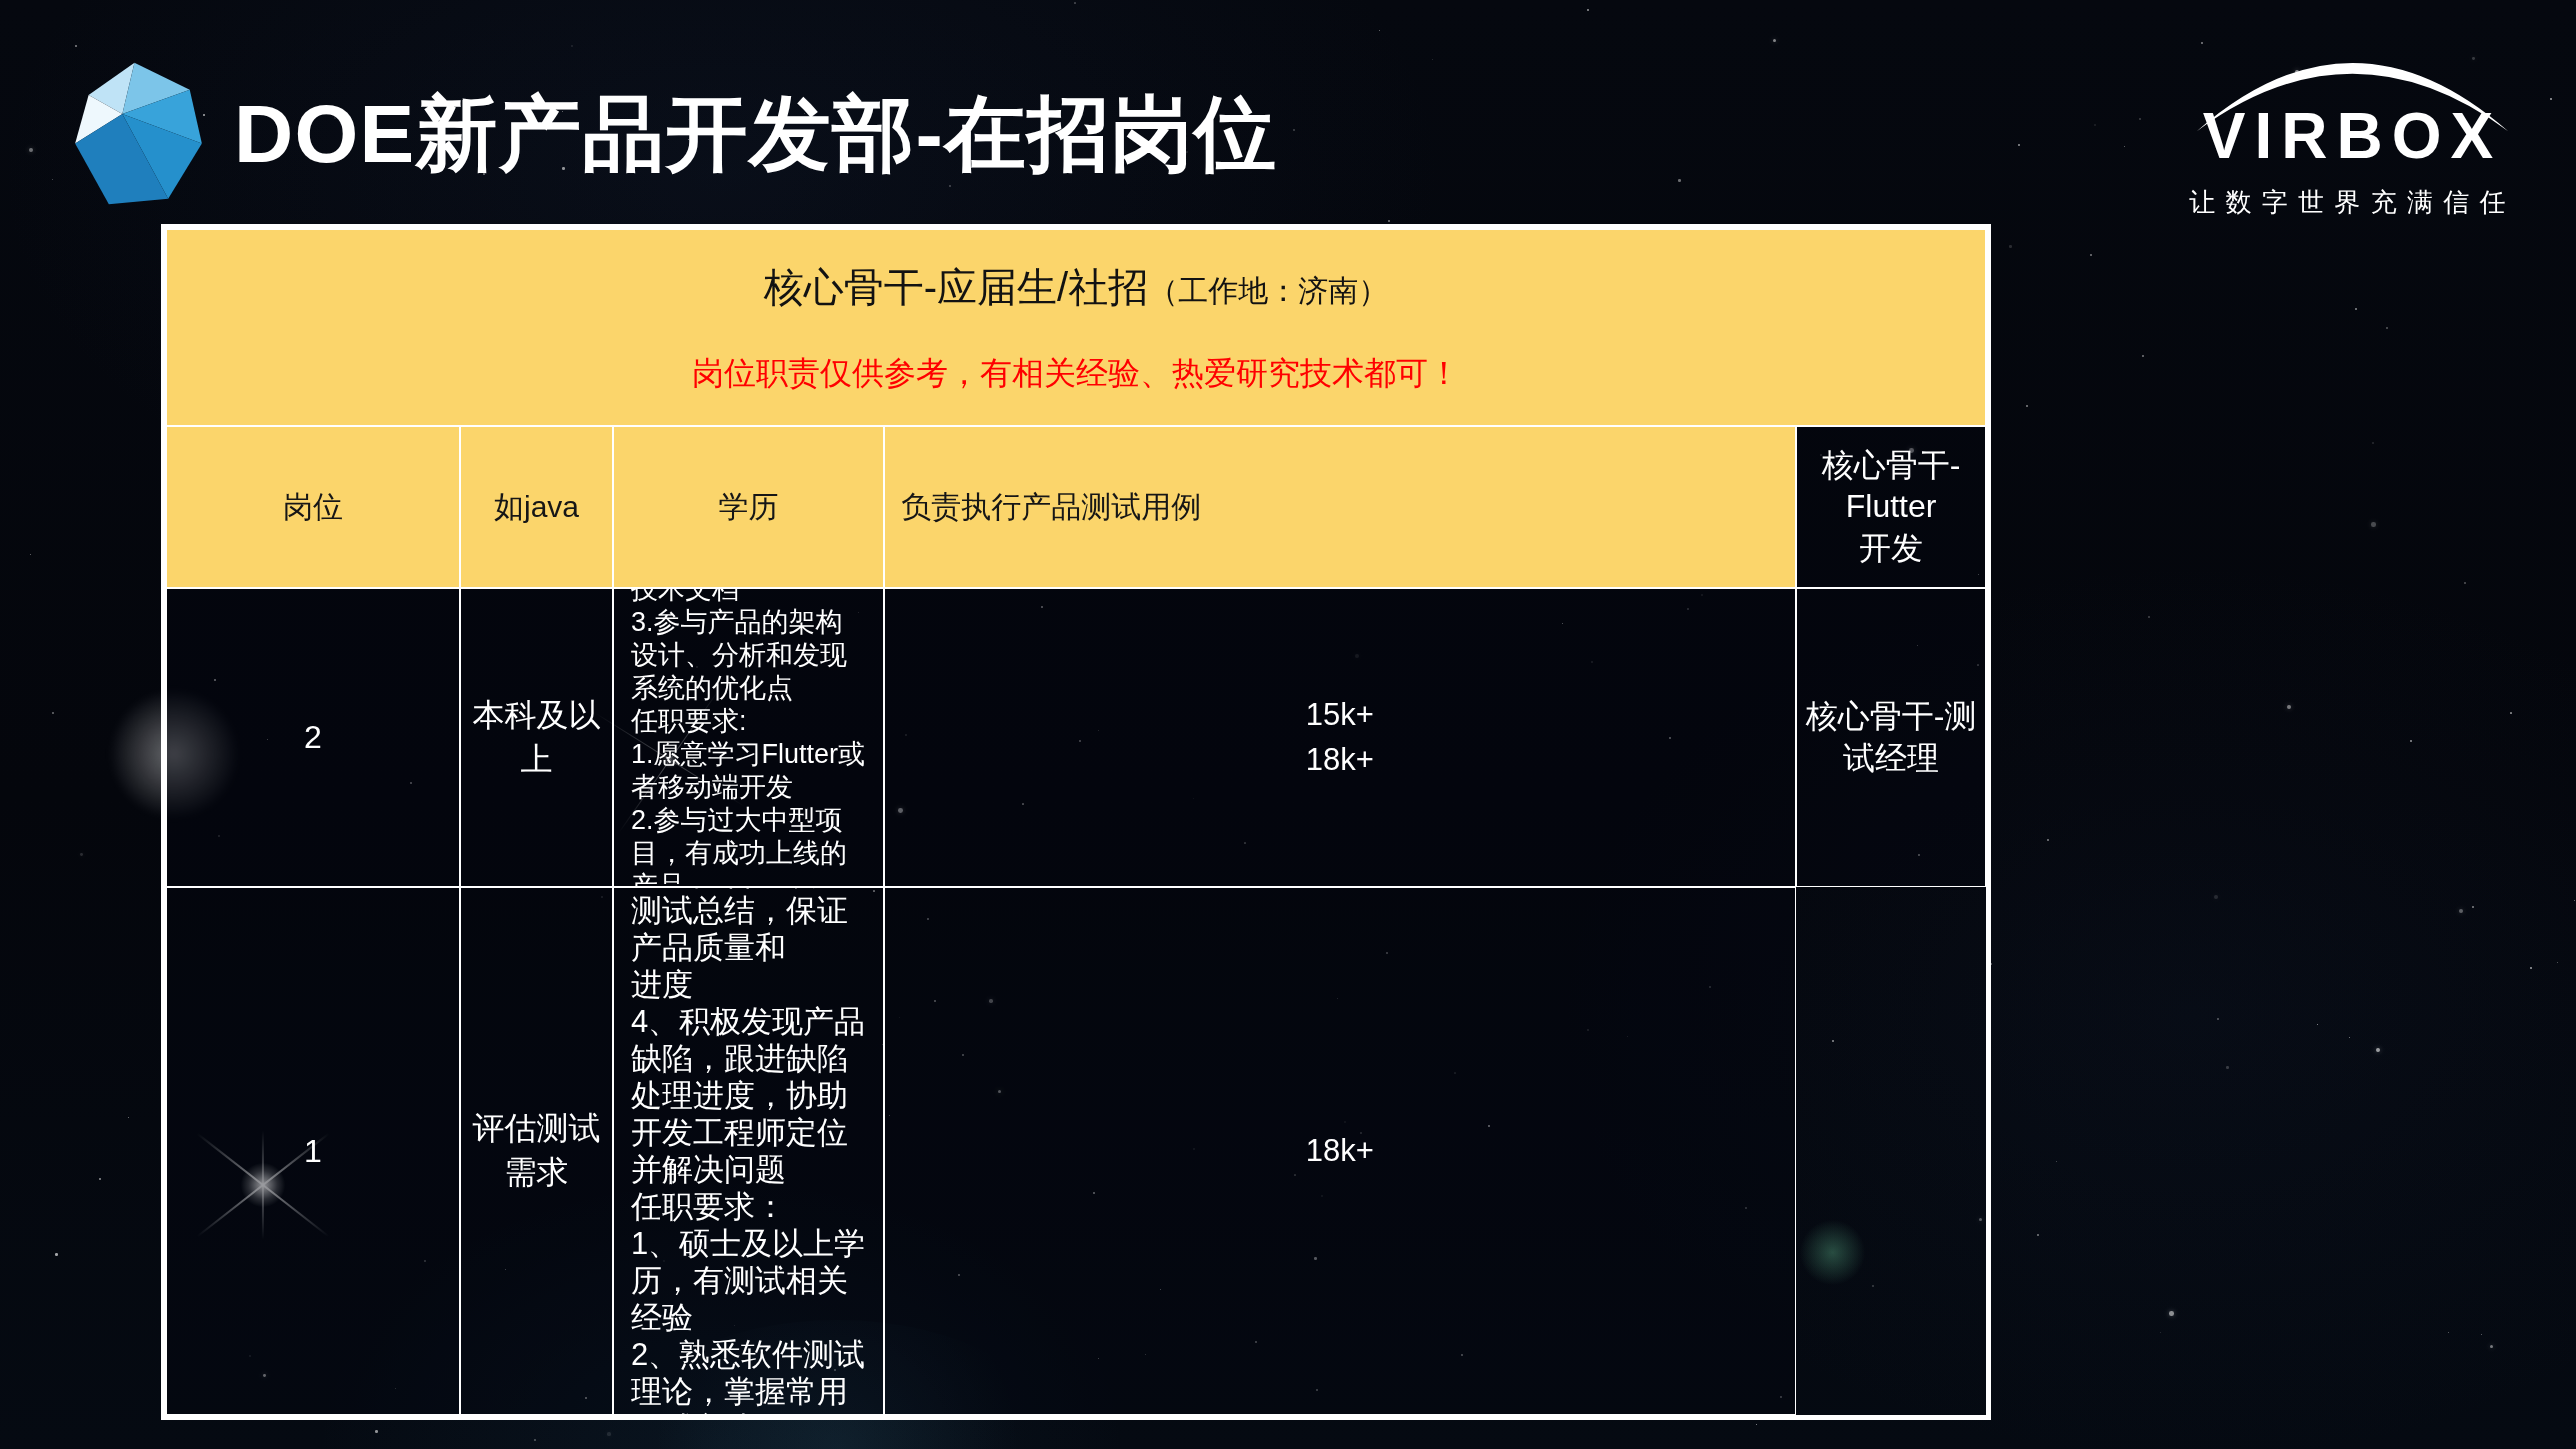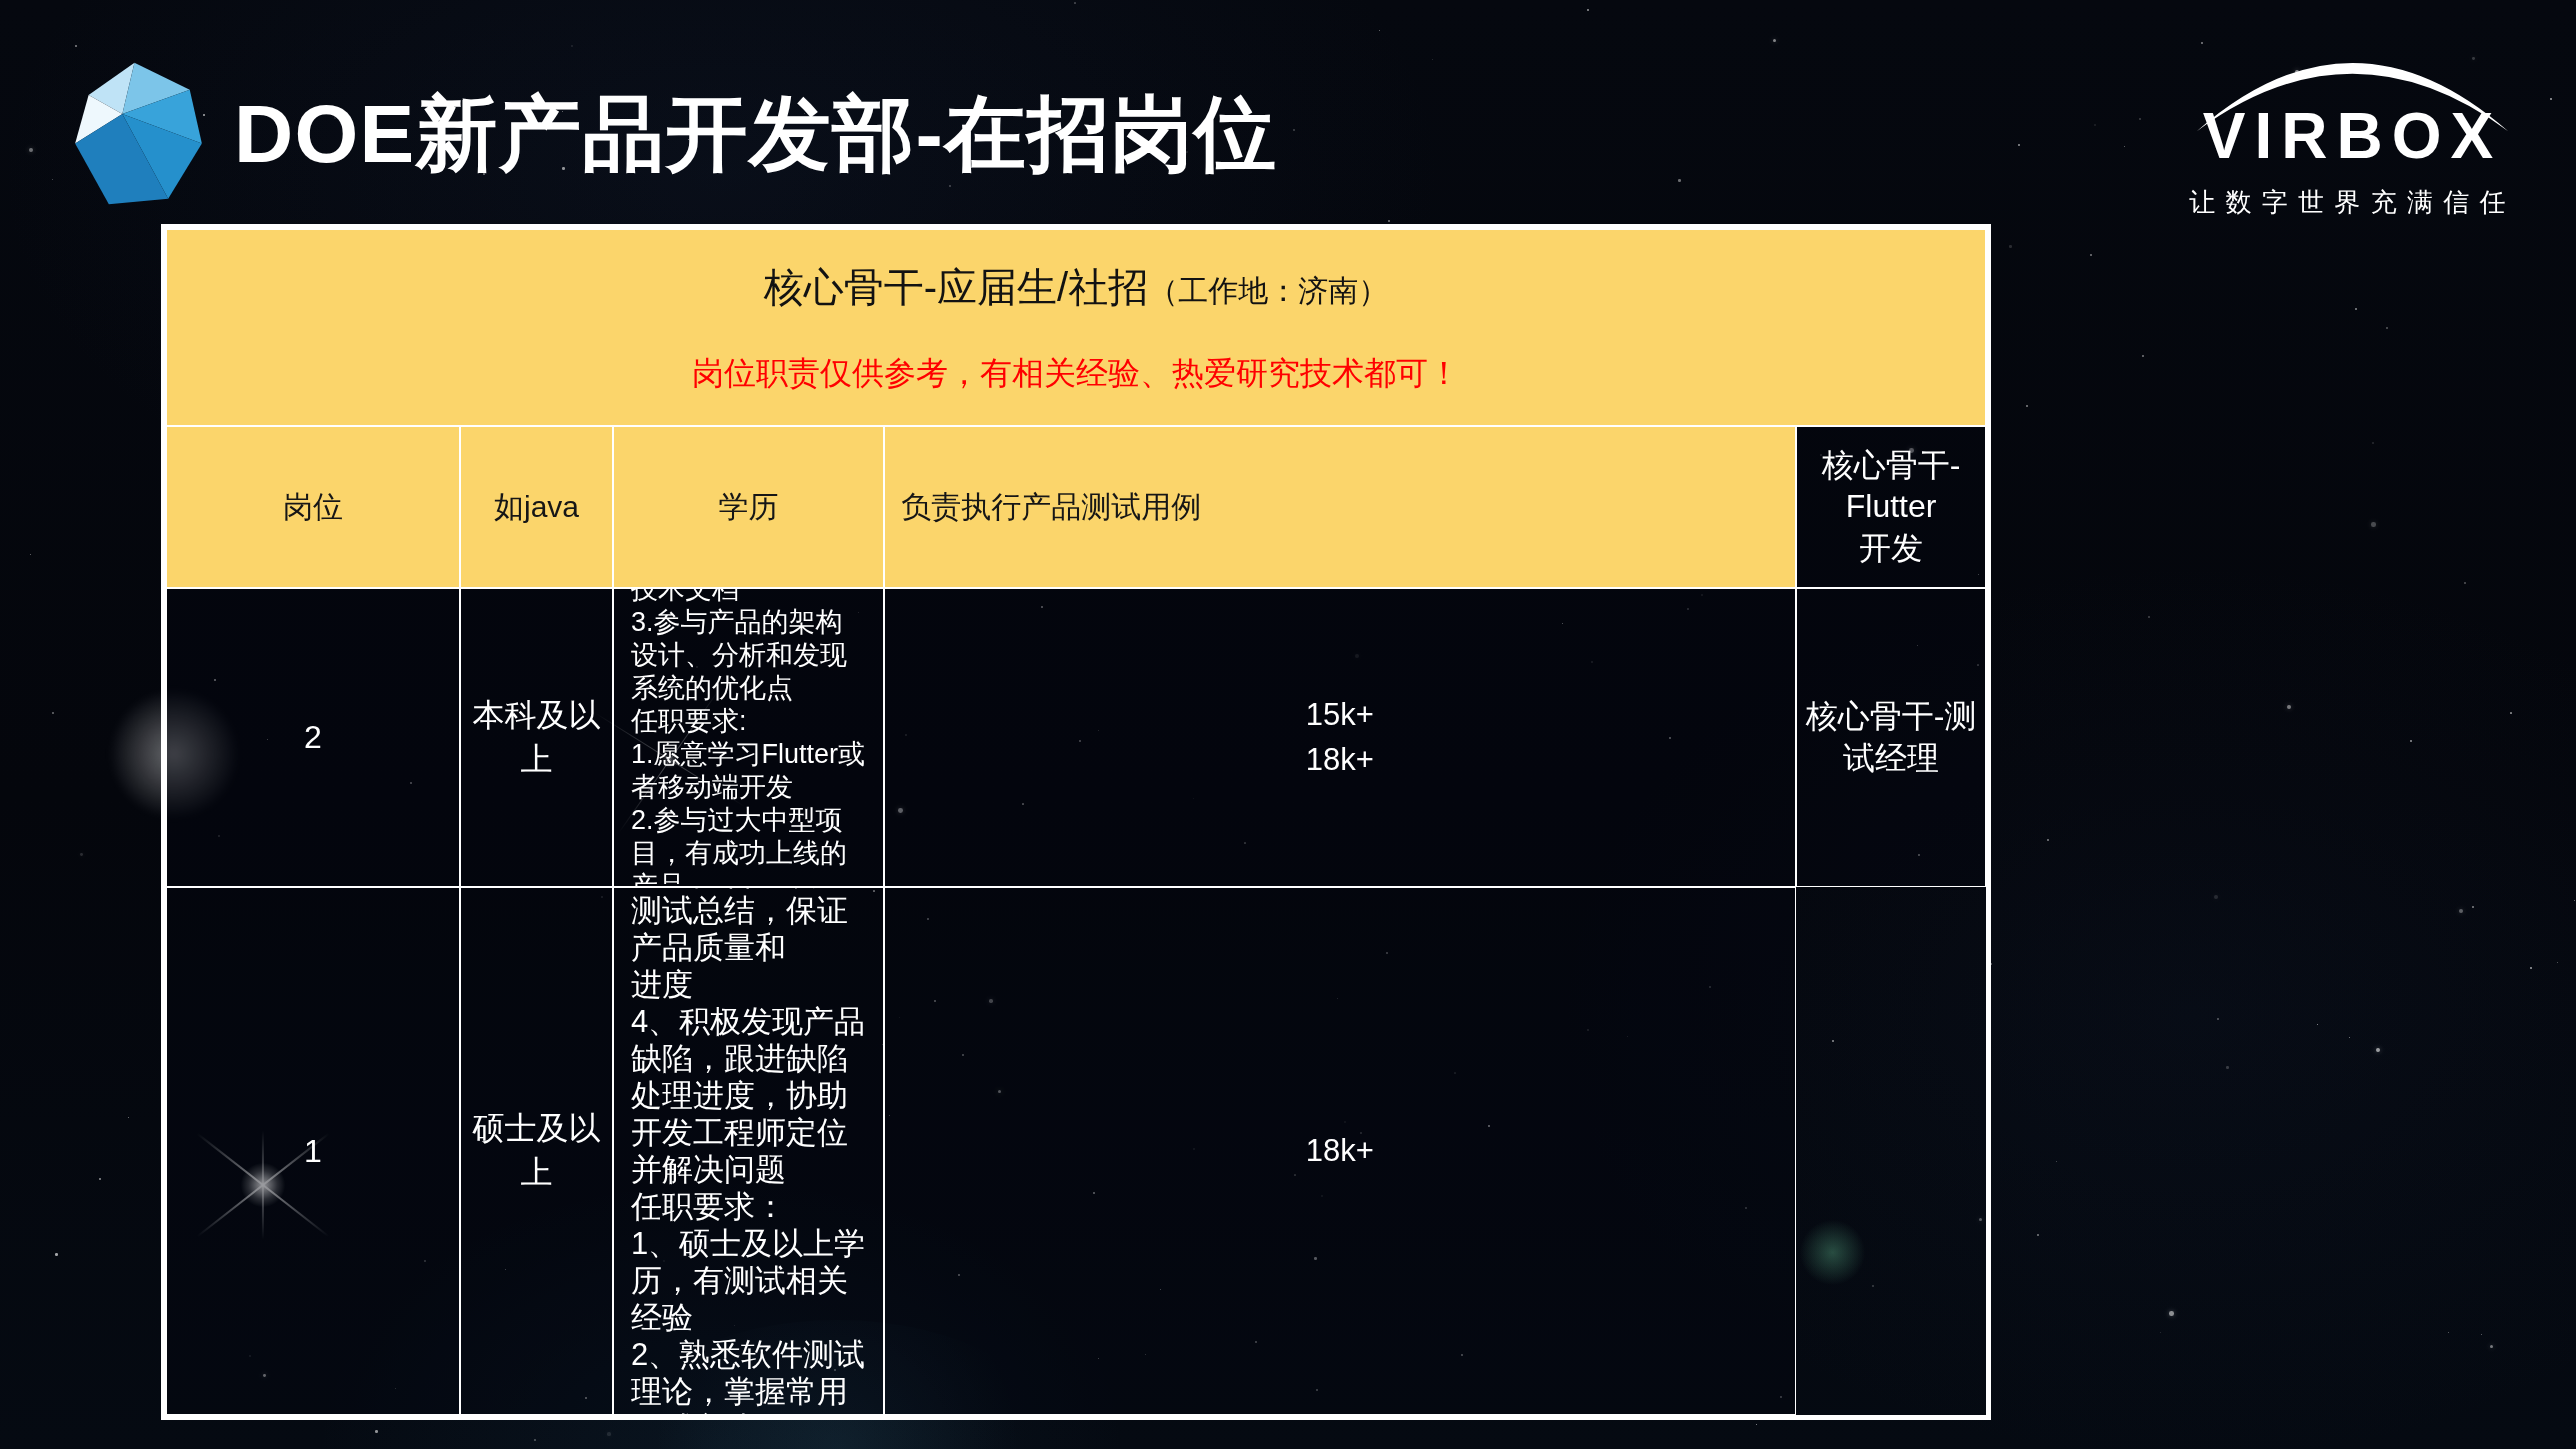--- a/index.html
+++ b/index.html
@@ -346,21 +346,21 @@
 3.参与产品的架构设计、分析和发现系统的优化点
 任职要求:
 1.愿意学习Flutter或者移动端开发
 2.参与过大中型项目，有成功上线的产品
 3.熟悉前端技术栈（如HTML、CSS、JavaScript），有Vue框架经验者优先</div>
     <div class="cell dark salary">15k+
 18k+</div>
 
     <div class="cell dark pos">核心骨干-测试经理</div>
     <div class="cell dark num">1</div>
-    <div class="cell dark edu">硕士及以上</div>
+    <div class="cell dark edu">评估测试需求</div>
     <div class="cell dark duties duties-2">岗位职责：
 1、参与产品需求分析，评估测试需求，制定测试计划
 2、负责编写产品测试计划，测试用例，出具测试报告，完成相关测试技术文
 档
 3、负责执行产品测试用例，输出测试报告及项目测试总结，保证产品质量和
 进度
 4、积极发现产品缺陷，跟进缺陷处理进度，协助开发工程师定位并解决问题
 任职要求：
 1、硕士及以上学历，有测试相关经验
 2、熟悉软件测试理论，掌握常用测试方法及工具，并在具体项目实践中使用

